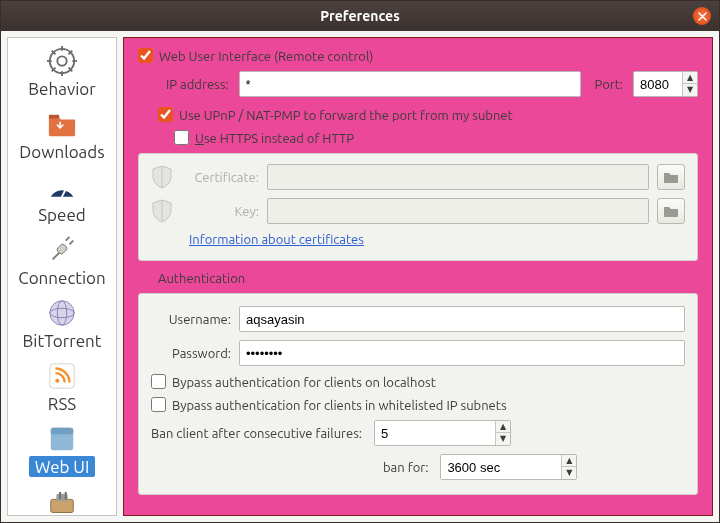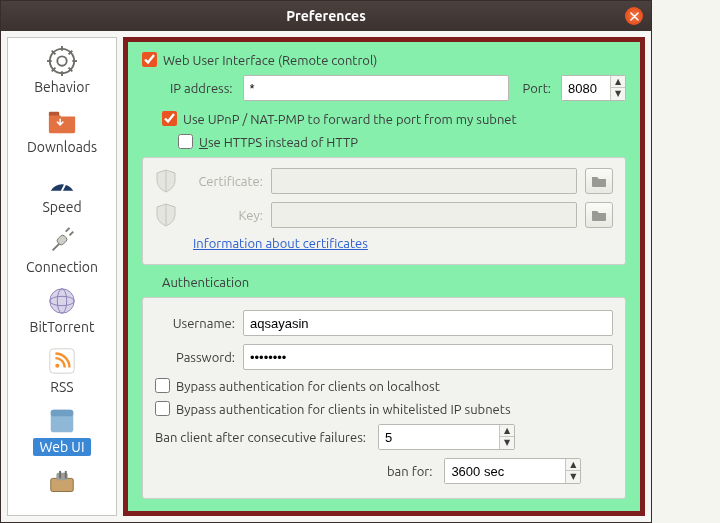--- a/index.html
+++ b/index.html
@@ -6,21 +6,21 @@
   body {
     font-family: "Ubuntu", "DejaVu Sans", "Segoe UI", sans-serif;
     font-size: 13px;
     background: #f5f5f0;
     color: #3c3c3c;
     width: 720px;
     height: 523px;
     overflow: hidden;
   }
   .window {
-    width: 652px;
+    width: 720px;
     height: 523px;
     background: #fff;
     border: 1px solid #382d2b;
     display: flex;
     flex-direction: column;
   }
   .titlebar {
     height: 30px;
     background: linear-gradient(#4a403e,#3b312f);
     display: flex;
@@ -65,35 +65,35 @@
     align-items: center;
     gap: 2px;
     padding: 4px 2px 6px 2px;
     cursor: pointer;
   }
   .side-icon {
     width: 30px; height: 30px;
     display: flex; align-items: center; justify-content: center;
   }
   .side-label {
-    font-size: 14px;
+    font-size: 17px;
     color: #3c3c3c;
     text-align: right;
     padding: 1px 6px;
     border-radius: 2px;
   }
   .side-item.selected .side-label {
     background: #3a87d6;
     color: #fff;
   }
   
   .content {
     flex: 1;
-    border: 5px solid #7f1d1d;
-    background: #86efac;
+    border: 1px solid #7f1d1d;
+    background: #ec4899;
     padding: 10px 14px 18px 14px;
     overflow-y: auto;
   }
   .row {
     display: flex;
     align-items: center;
     gap: 6px;
     margin-bottom: 10px;
   }
   .row.compact { margin-bottom: 8px; }

